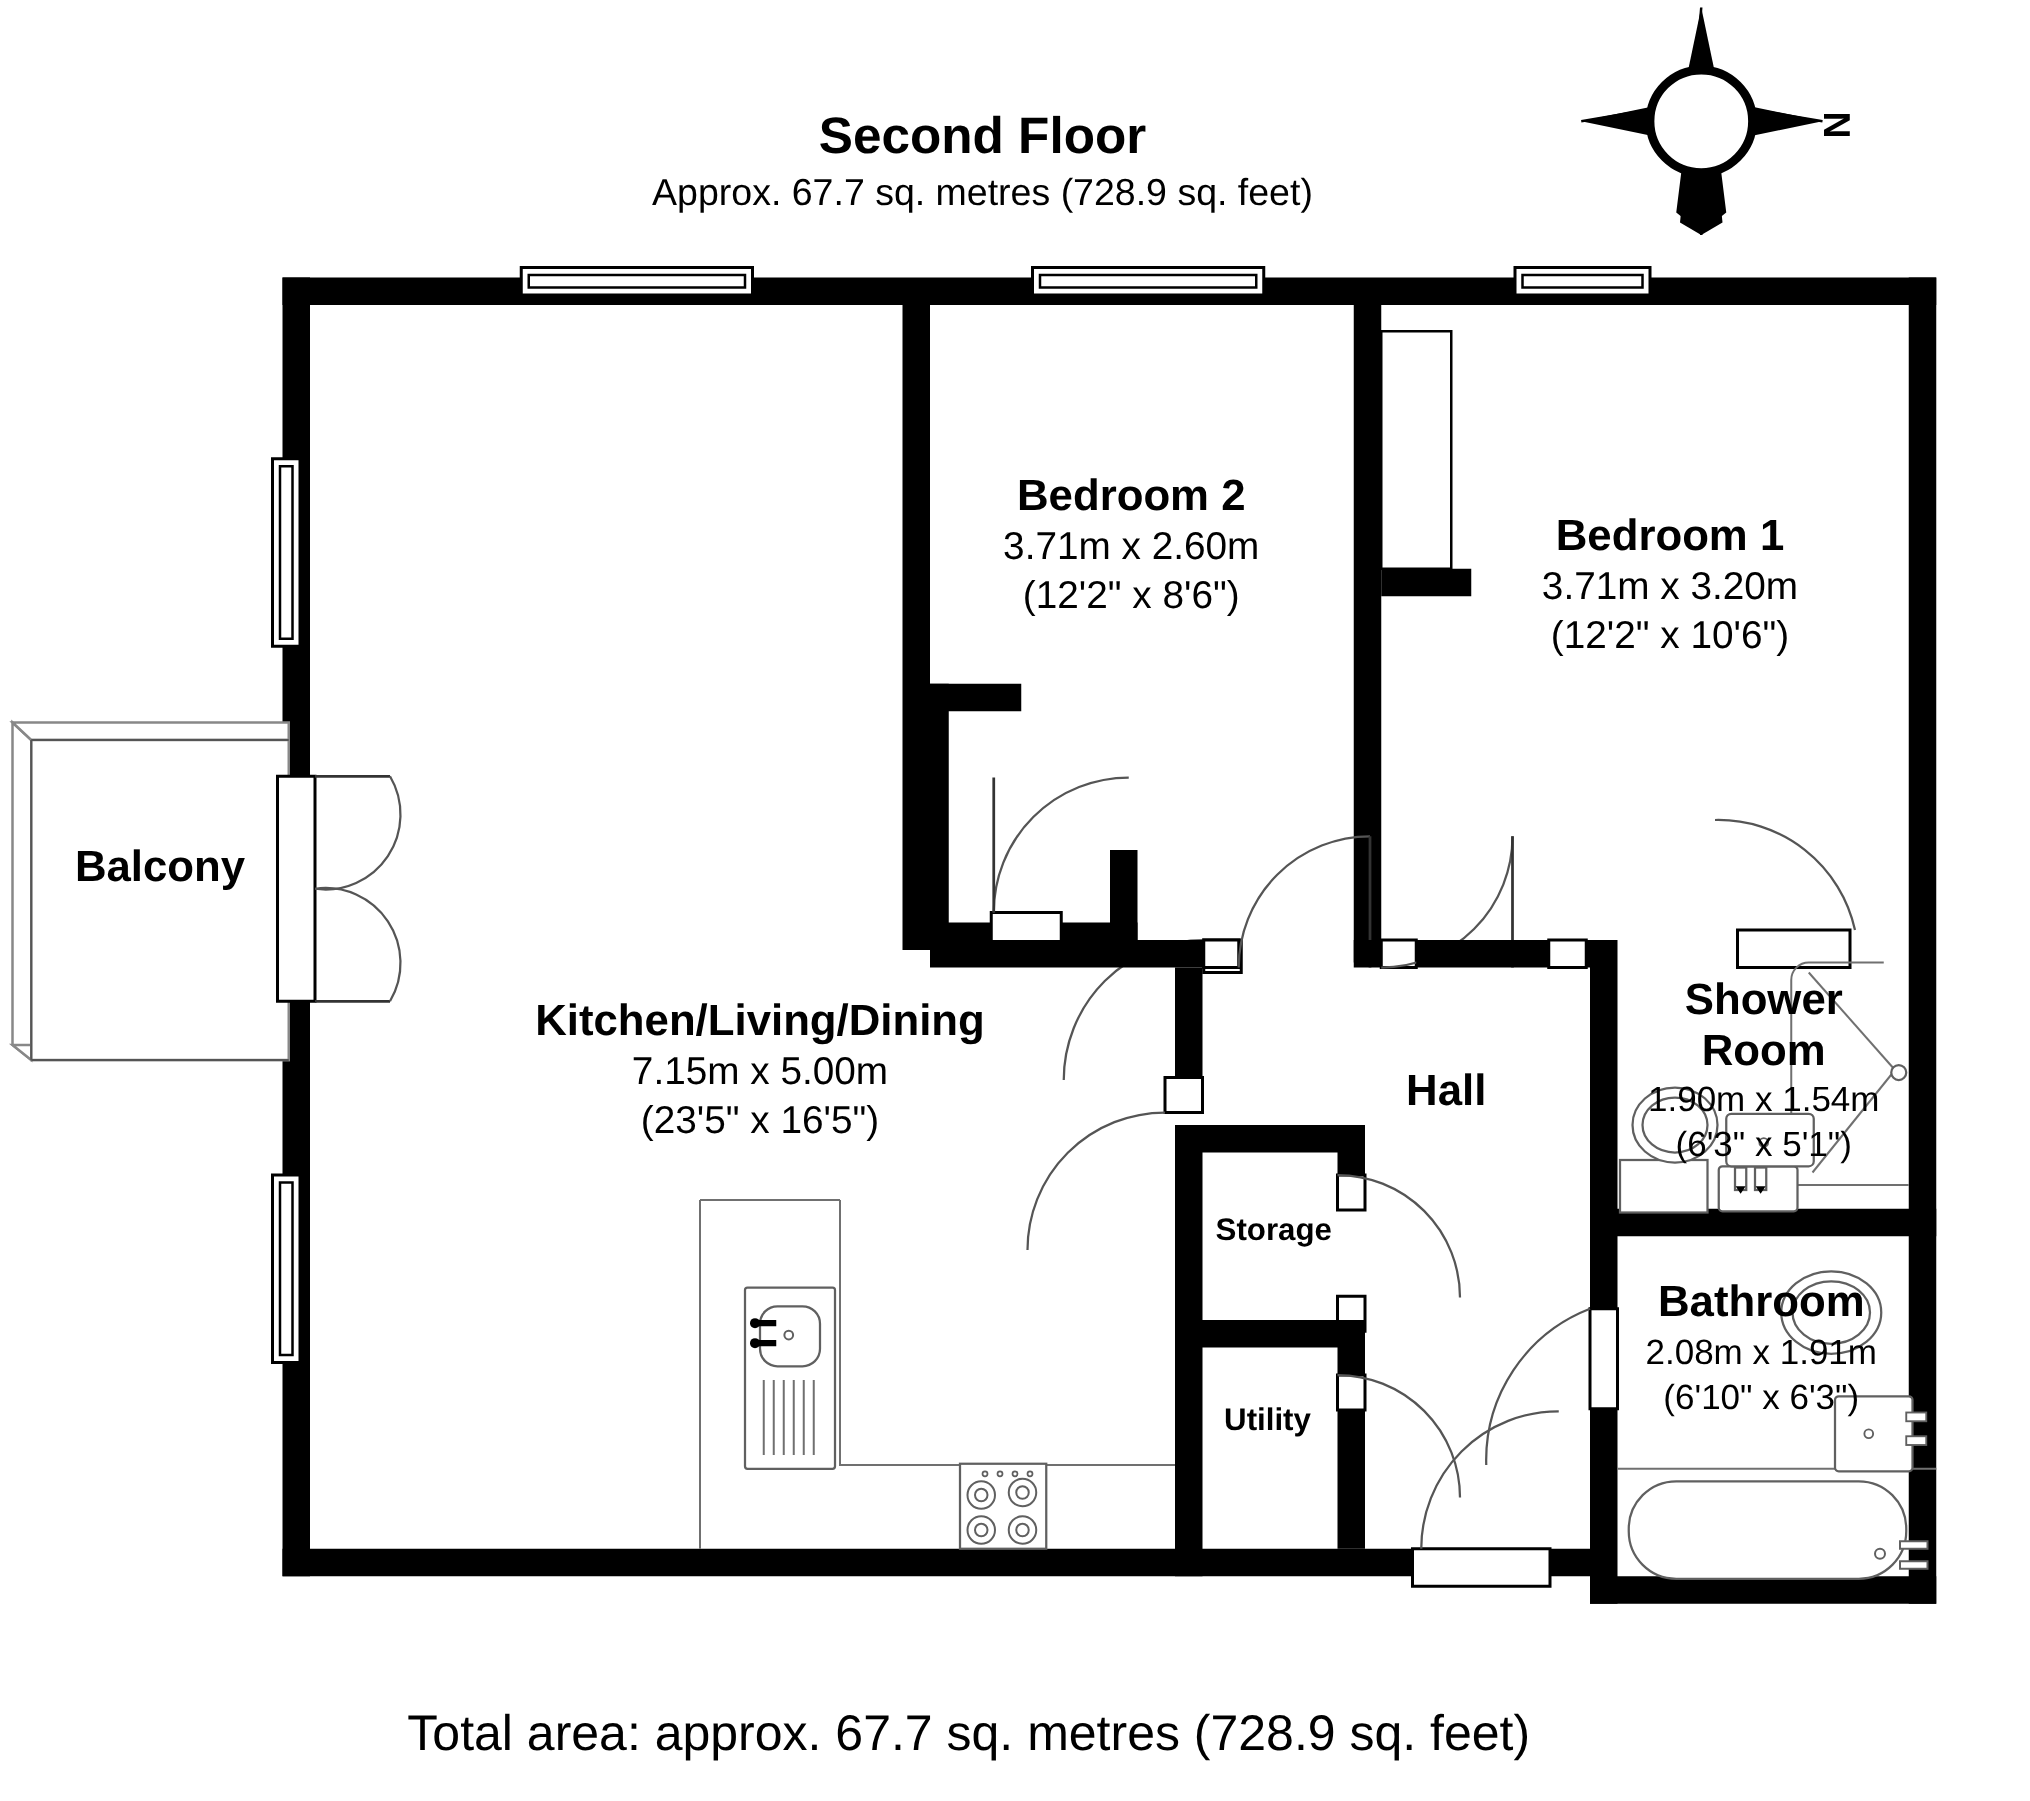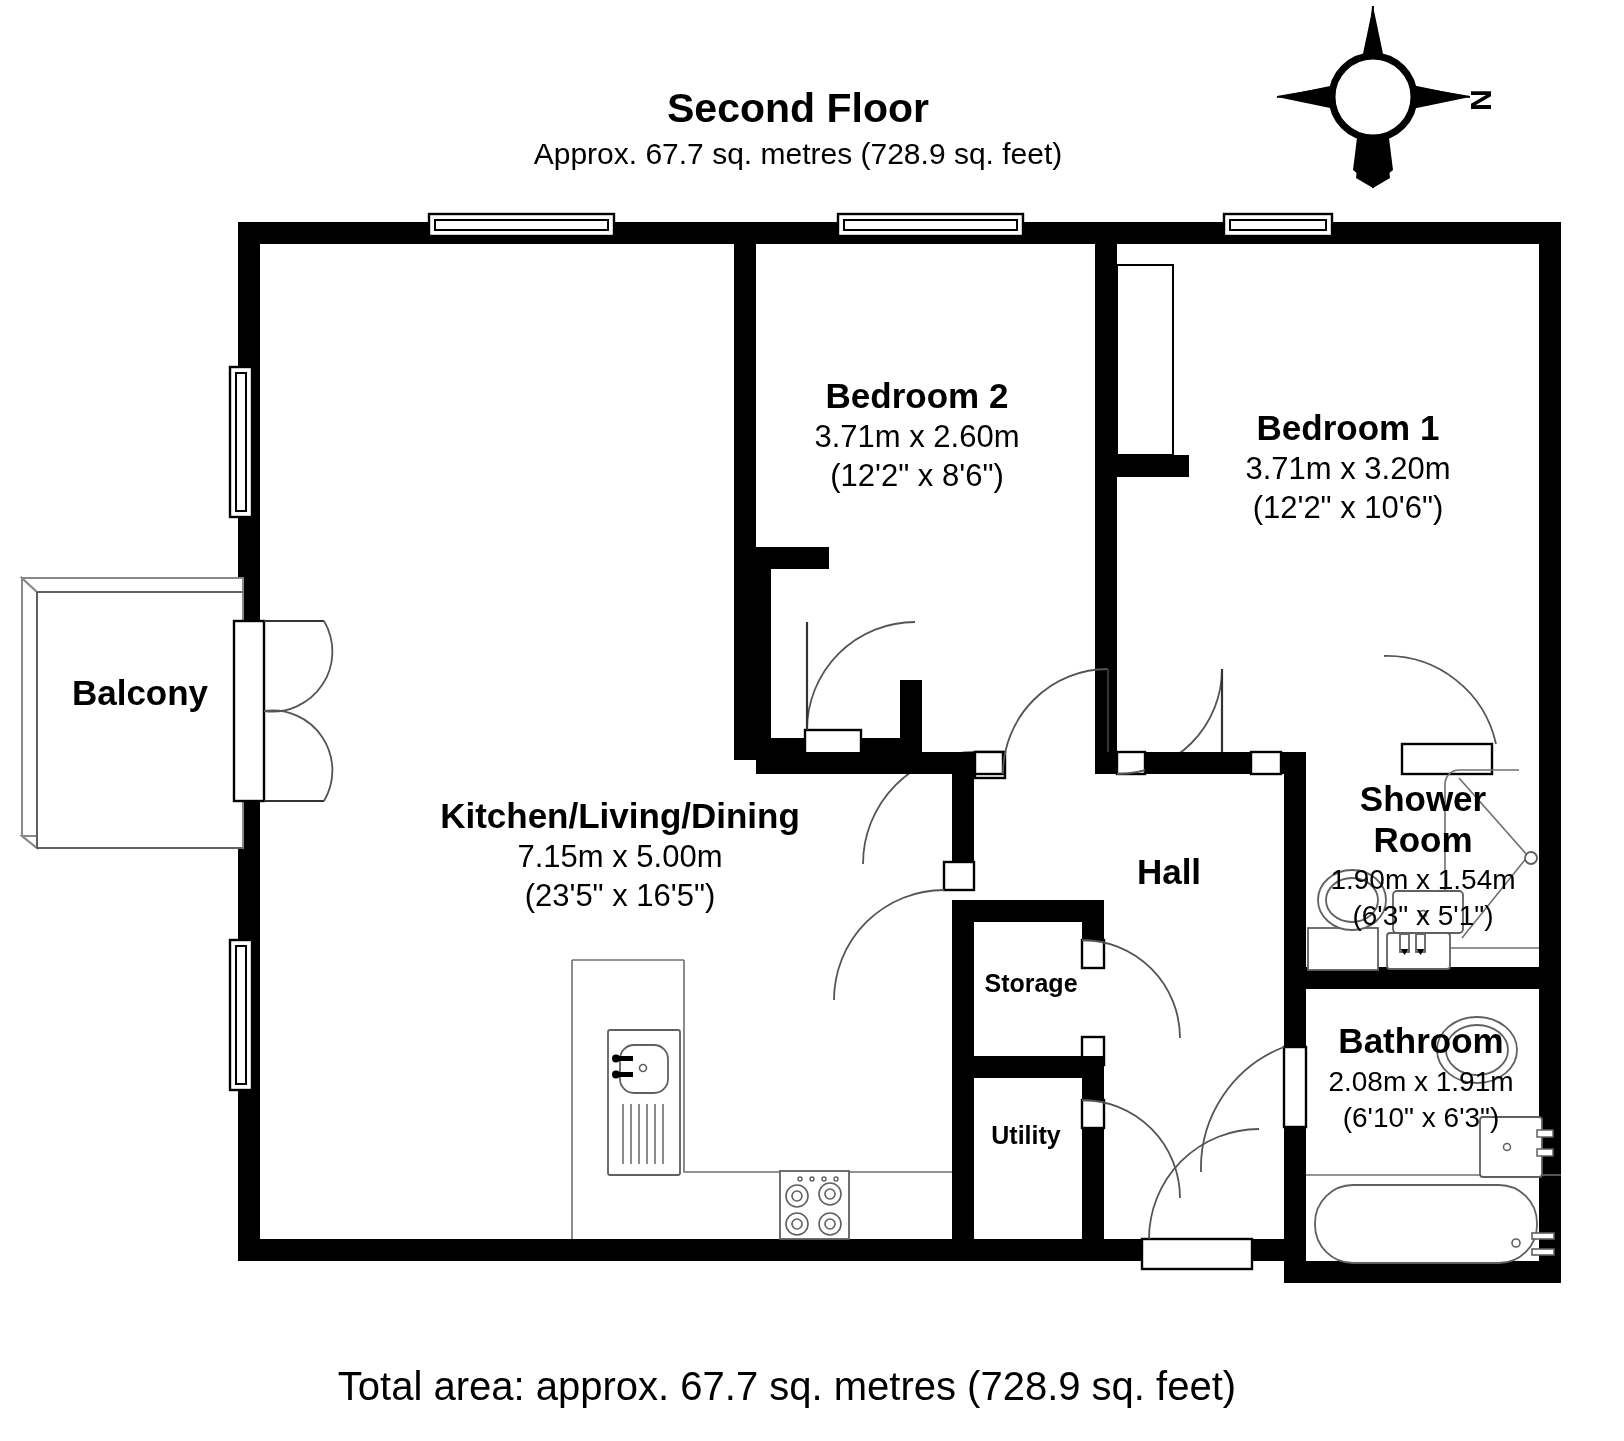--- a/index.html
+++ b/index.html
@@ -13,21 +13,20 @@
     font-family: "Liberation Sans", sans-serif;
     color: #000000;
     position: relative;
     overflow: hidden;
   }
   #plan-root {
     position: absolute;
     left: 0; top: 0;
     width: 1388px;
     height: 1441px;
-    padding-left: 12px;
   }
   svg { display: block; }
   text { font-family: "Liberation Sans", sans-serif; fill: #000; }
   .hdr-title {
     font-size: 41px;
     font-weight: bold;
     text-anchor: middle;
   }
   .hdr-sub {
     font-size: 30px;

